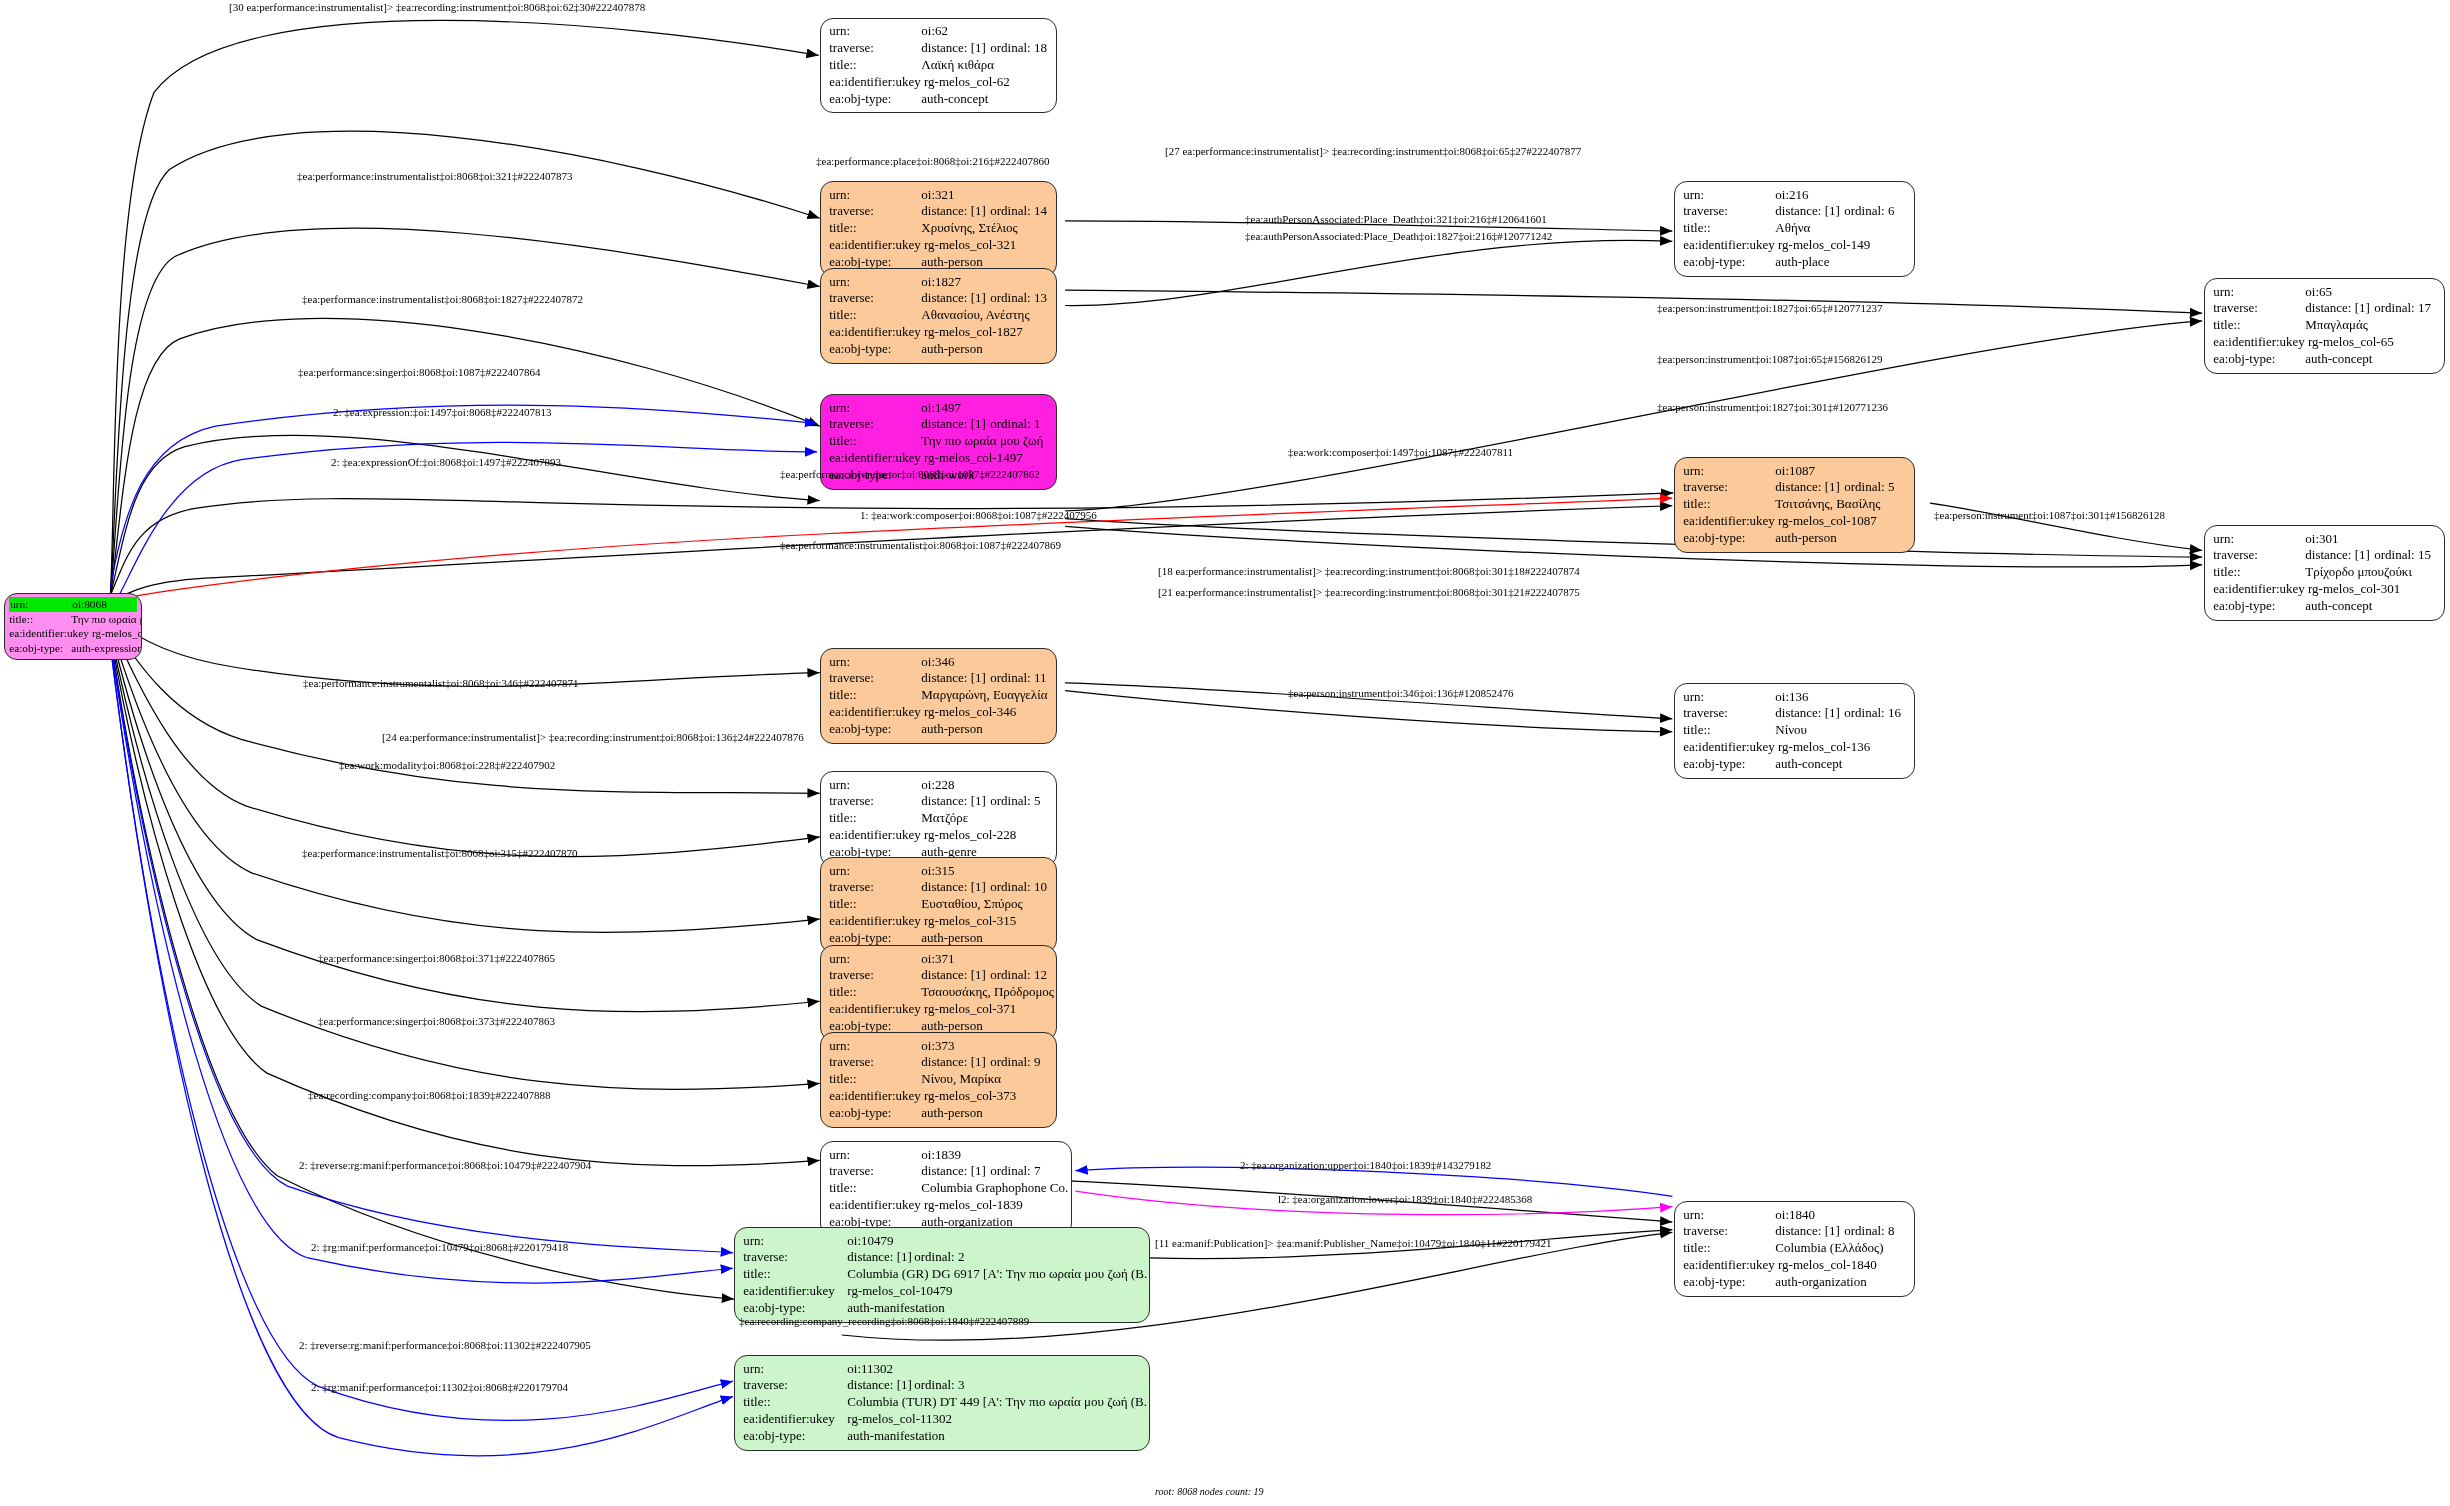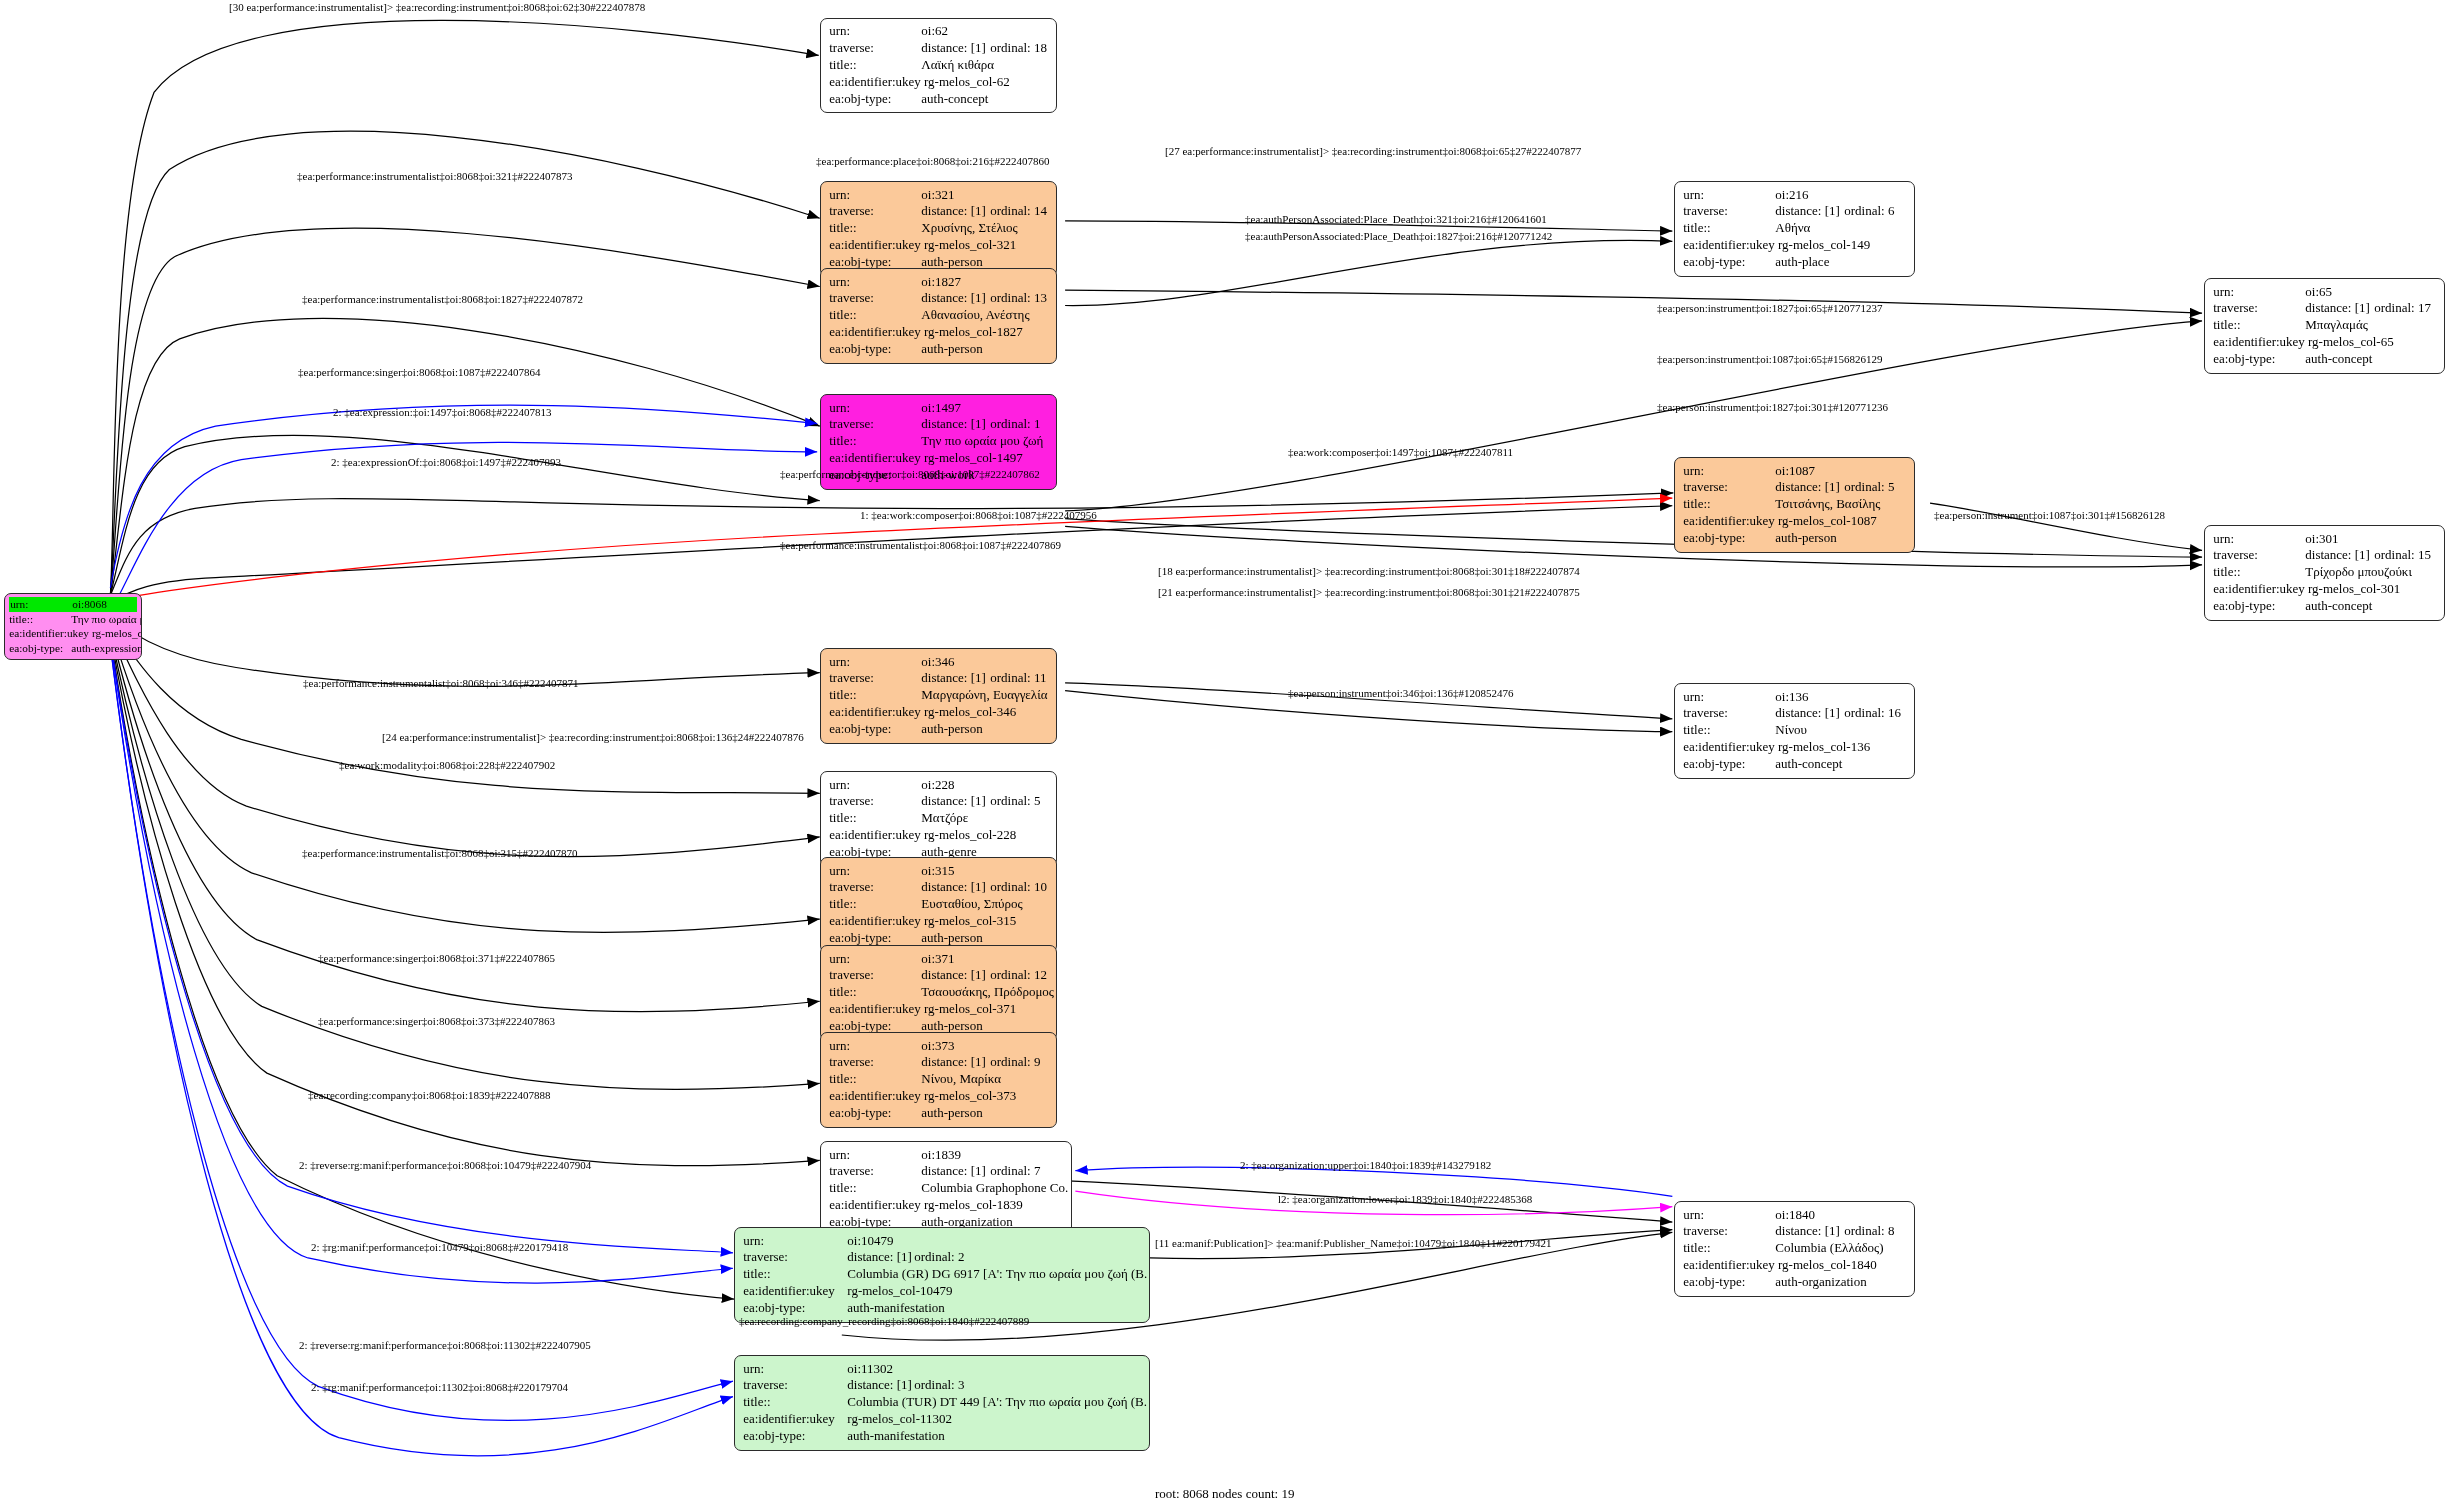--- a/index.html
+++ b/index.html
@@ -19,21 +19,21 @@
     position: absolute;
     left: 0; top: 0;
     width: 2450px;
     height: 1507px;
     pointer-events: none;
   }
   .node {
     position: absolute;
     box-sizing: border-box;
     border: 1.3px solid #2b2b2b;
-    border-radius: 7px;
+    border-radius: 13px;
     background: #ffffff;
     padding: 4.6px 7.2px 4.6px 8.2px;
     font-size: 13px;
     line-height: 1.30;
     color: #000000;
     white-space: nowrap;
     overflow: hidden;
   }
   .node .row {
     display: flex;
@@ -72,24 +72,25 @@
 
   .edge-label {
     position: absolute;
     font-size: 11px;
     color: #000000;
     white-space: nowrap;
     font-family: "Liberation Serif", "DejaVu Serif", serif;
   }
   .footer {
     position: absolute;
-    font-size: 13px;
+    font-size: 10px;
     color: #000000;
     white-space: nowrap;
     font-family: "Liberation Serif", "DejaVu Serif", serif;
+    font-style: italic;
   }
 </style>
 </head>
 <body>
 
 <div id="canvas">
 
   <svg id="edges" viewBox="0 0 4773 2935" preserveAspectRatio="none">
     <defs>
       <marker id="ah-k" markerWidth="12" markerHeight="12" refX="10" refY="4" orient="auto" markerUnits="strokeWidth">

